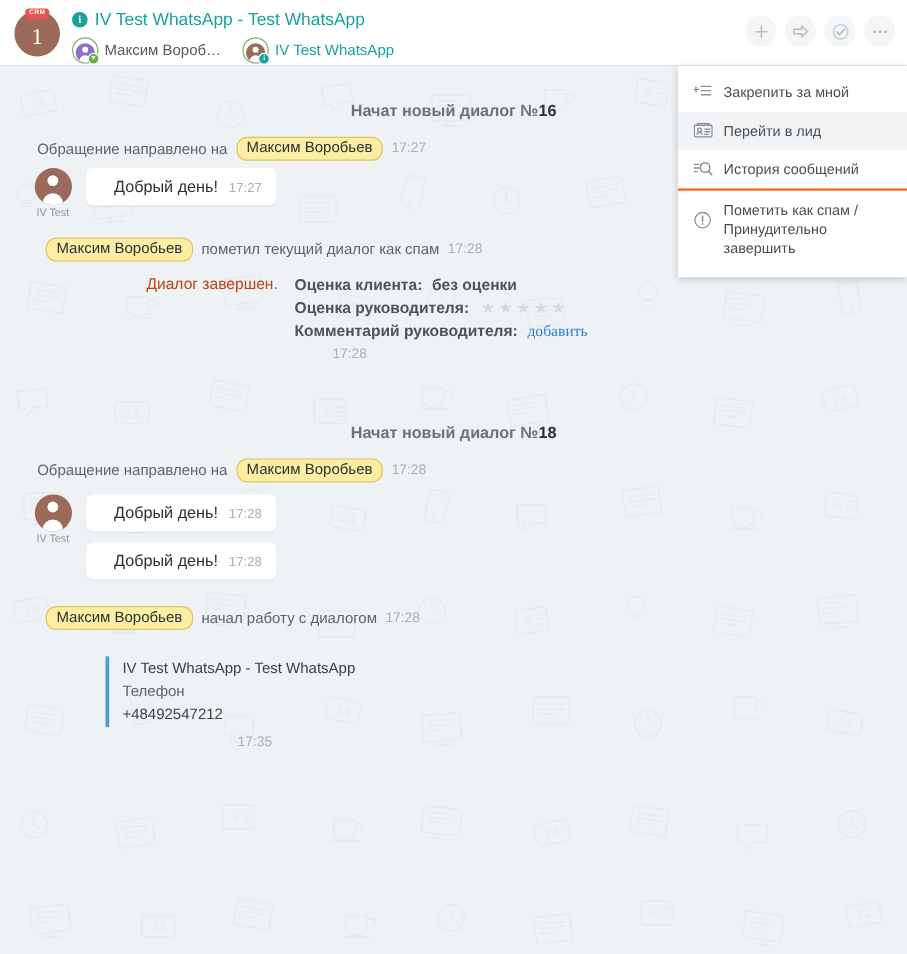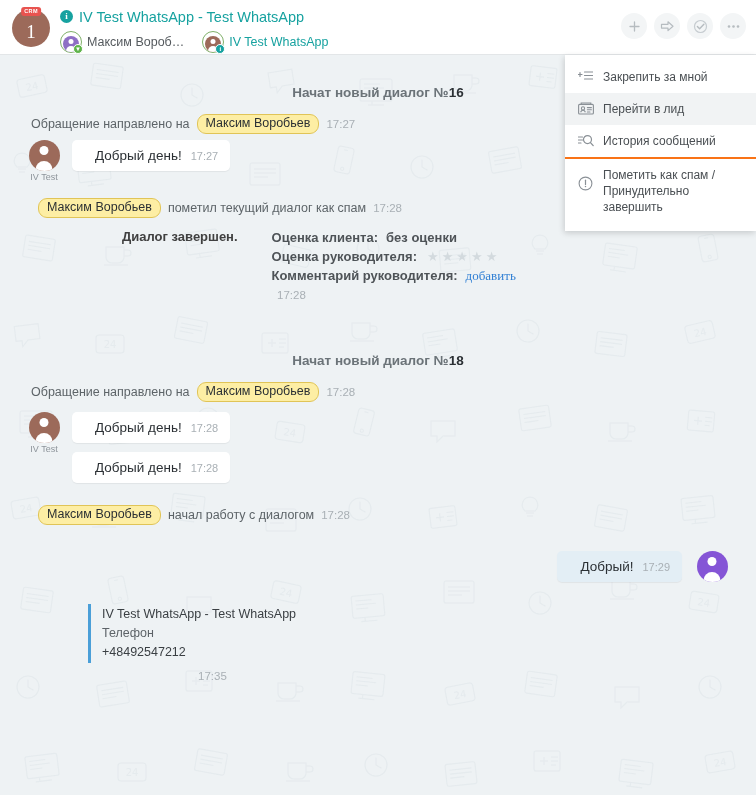--- a/index.html
+++ b/index.html
@@ -319,23 +319,23 @@
 
   
   .summary {
     display: flex;
     margin: 10px 0 4px 0;
     padding-left: 100px;
     font-size: 13px;
     color: #4e5357;
   }
   .summary-left {
-    font-weight: bold;
-    color: #404040;
-    margin-right: 34px;
+    font-weight: normal;
+    color: #c2410c;
+    margin-right: 14px;
     white-space: nowrap;
     padding-top: 1px;
   }
   .summary-right { line-height: 19px; }
   .sum-line {
     display: flex;
     align-items: center;
     gap: 8px;
     white-space: nowrap;
   }
@@ -694,29 +694,20 @@
           </div>
         </div>
       </div>
 
       <div class="sys-row" style="padding-left:16px;margin-top:22px;">
         <span class="chip">Максим Воробьев</span>
         <span>начал работу с диалогом</span>
         <span class="ts">17:28</span>
       </div>
 
-      <div class="msg-row out" style="margin-top:26px;">
-        <div class="bubble out">
-          <span>Добрый!</span>
-          <span class="ts">17:29</span>
-        </div>
-        <div class="msg-av-wrap" style="margin-right:0;">
-          <div class="msg-av purple"></div>
-        </div>
-      </div>
 
       <div class="lead-block">
         <div class="lead-card">
           <div class="lead-line">IV Test WhatsApp - Test WhatsApp</div>
           <div class="lead-line muted">Телефон</div>
           <div class="lead-line">+48492547212</div>
         </div>
         <div class="lead-ts">17:35</div>
       </div>
 

